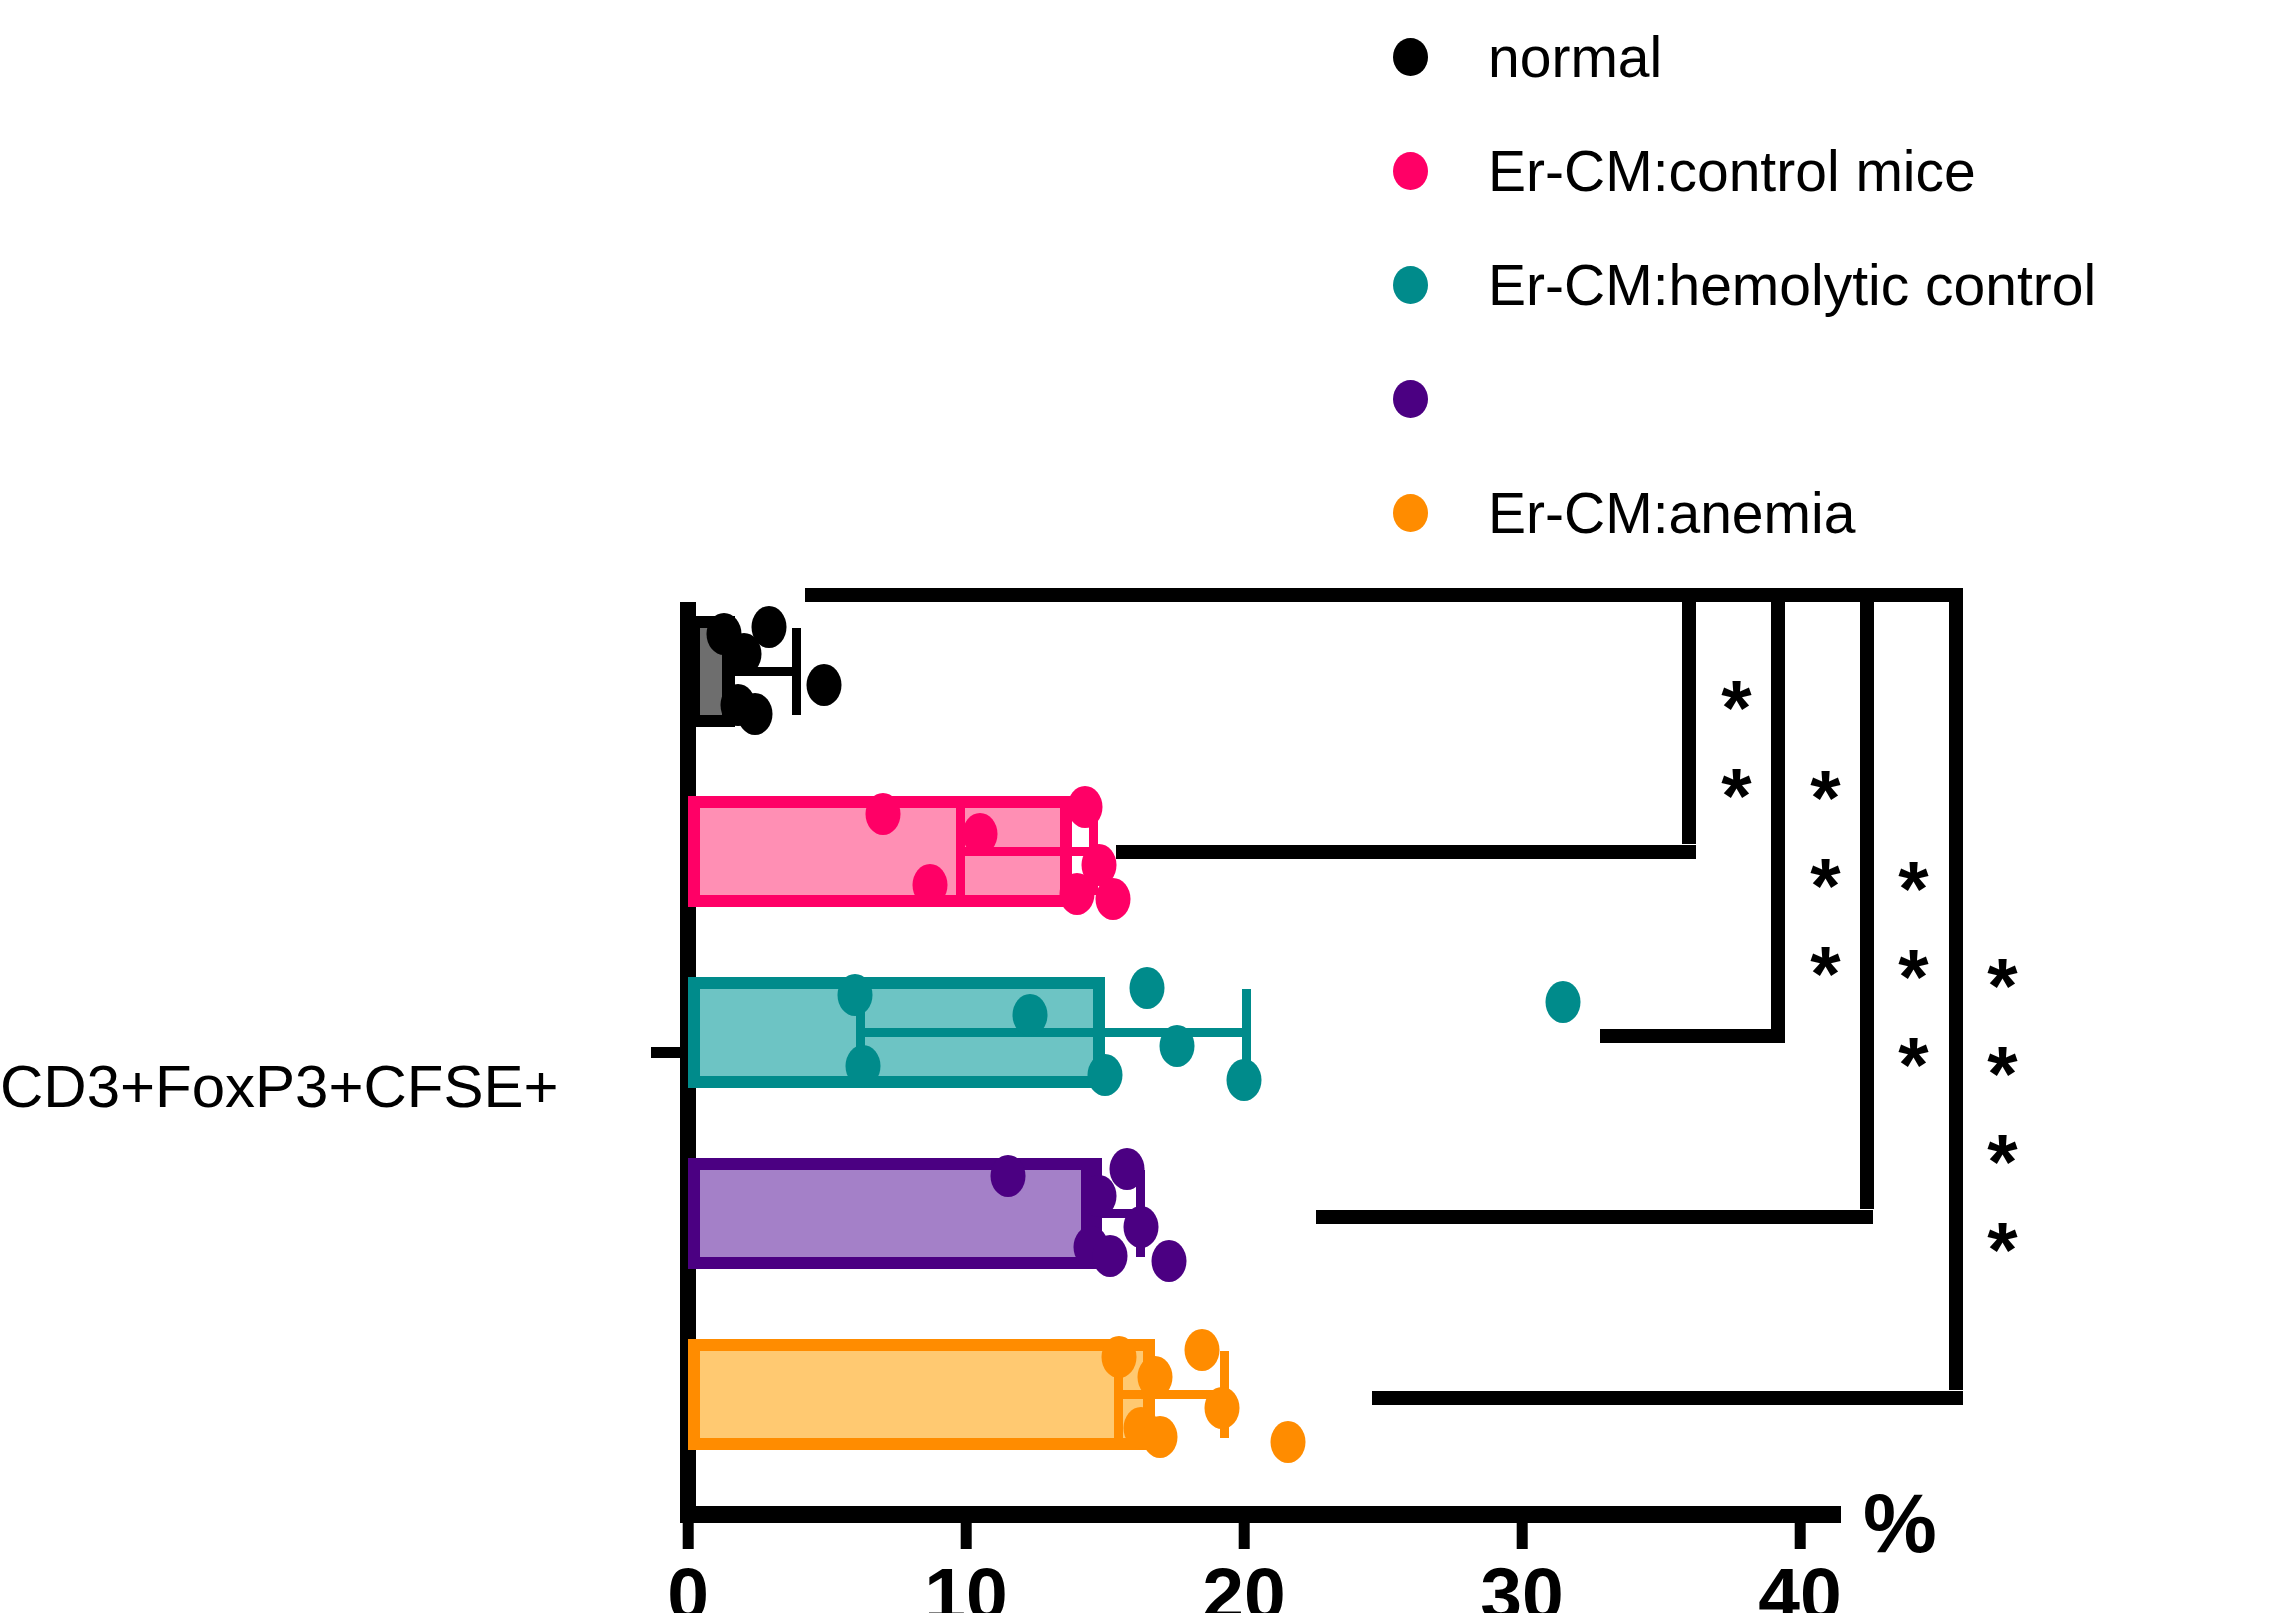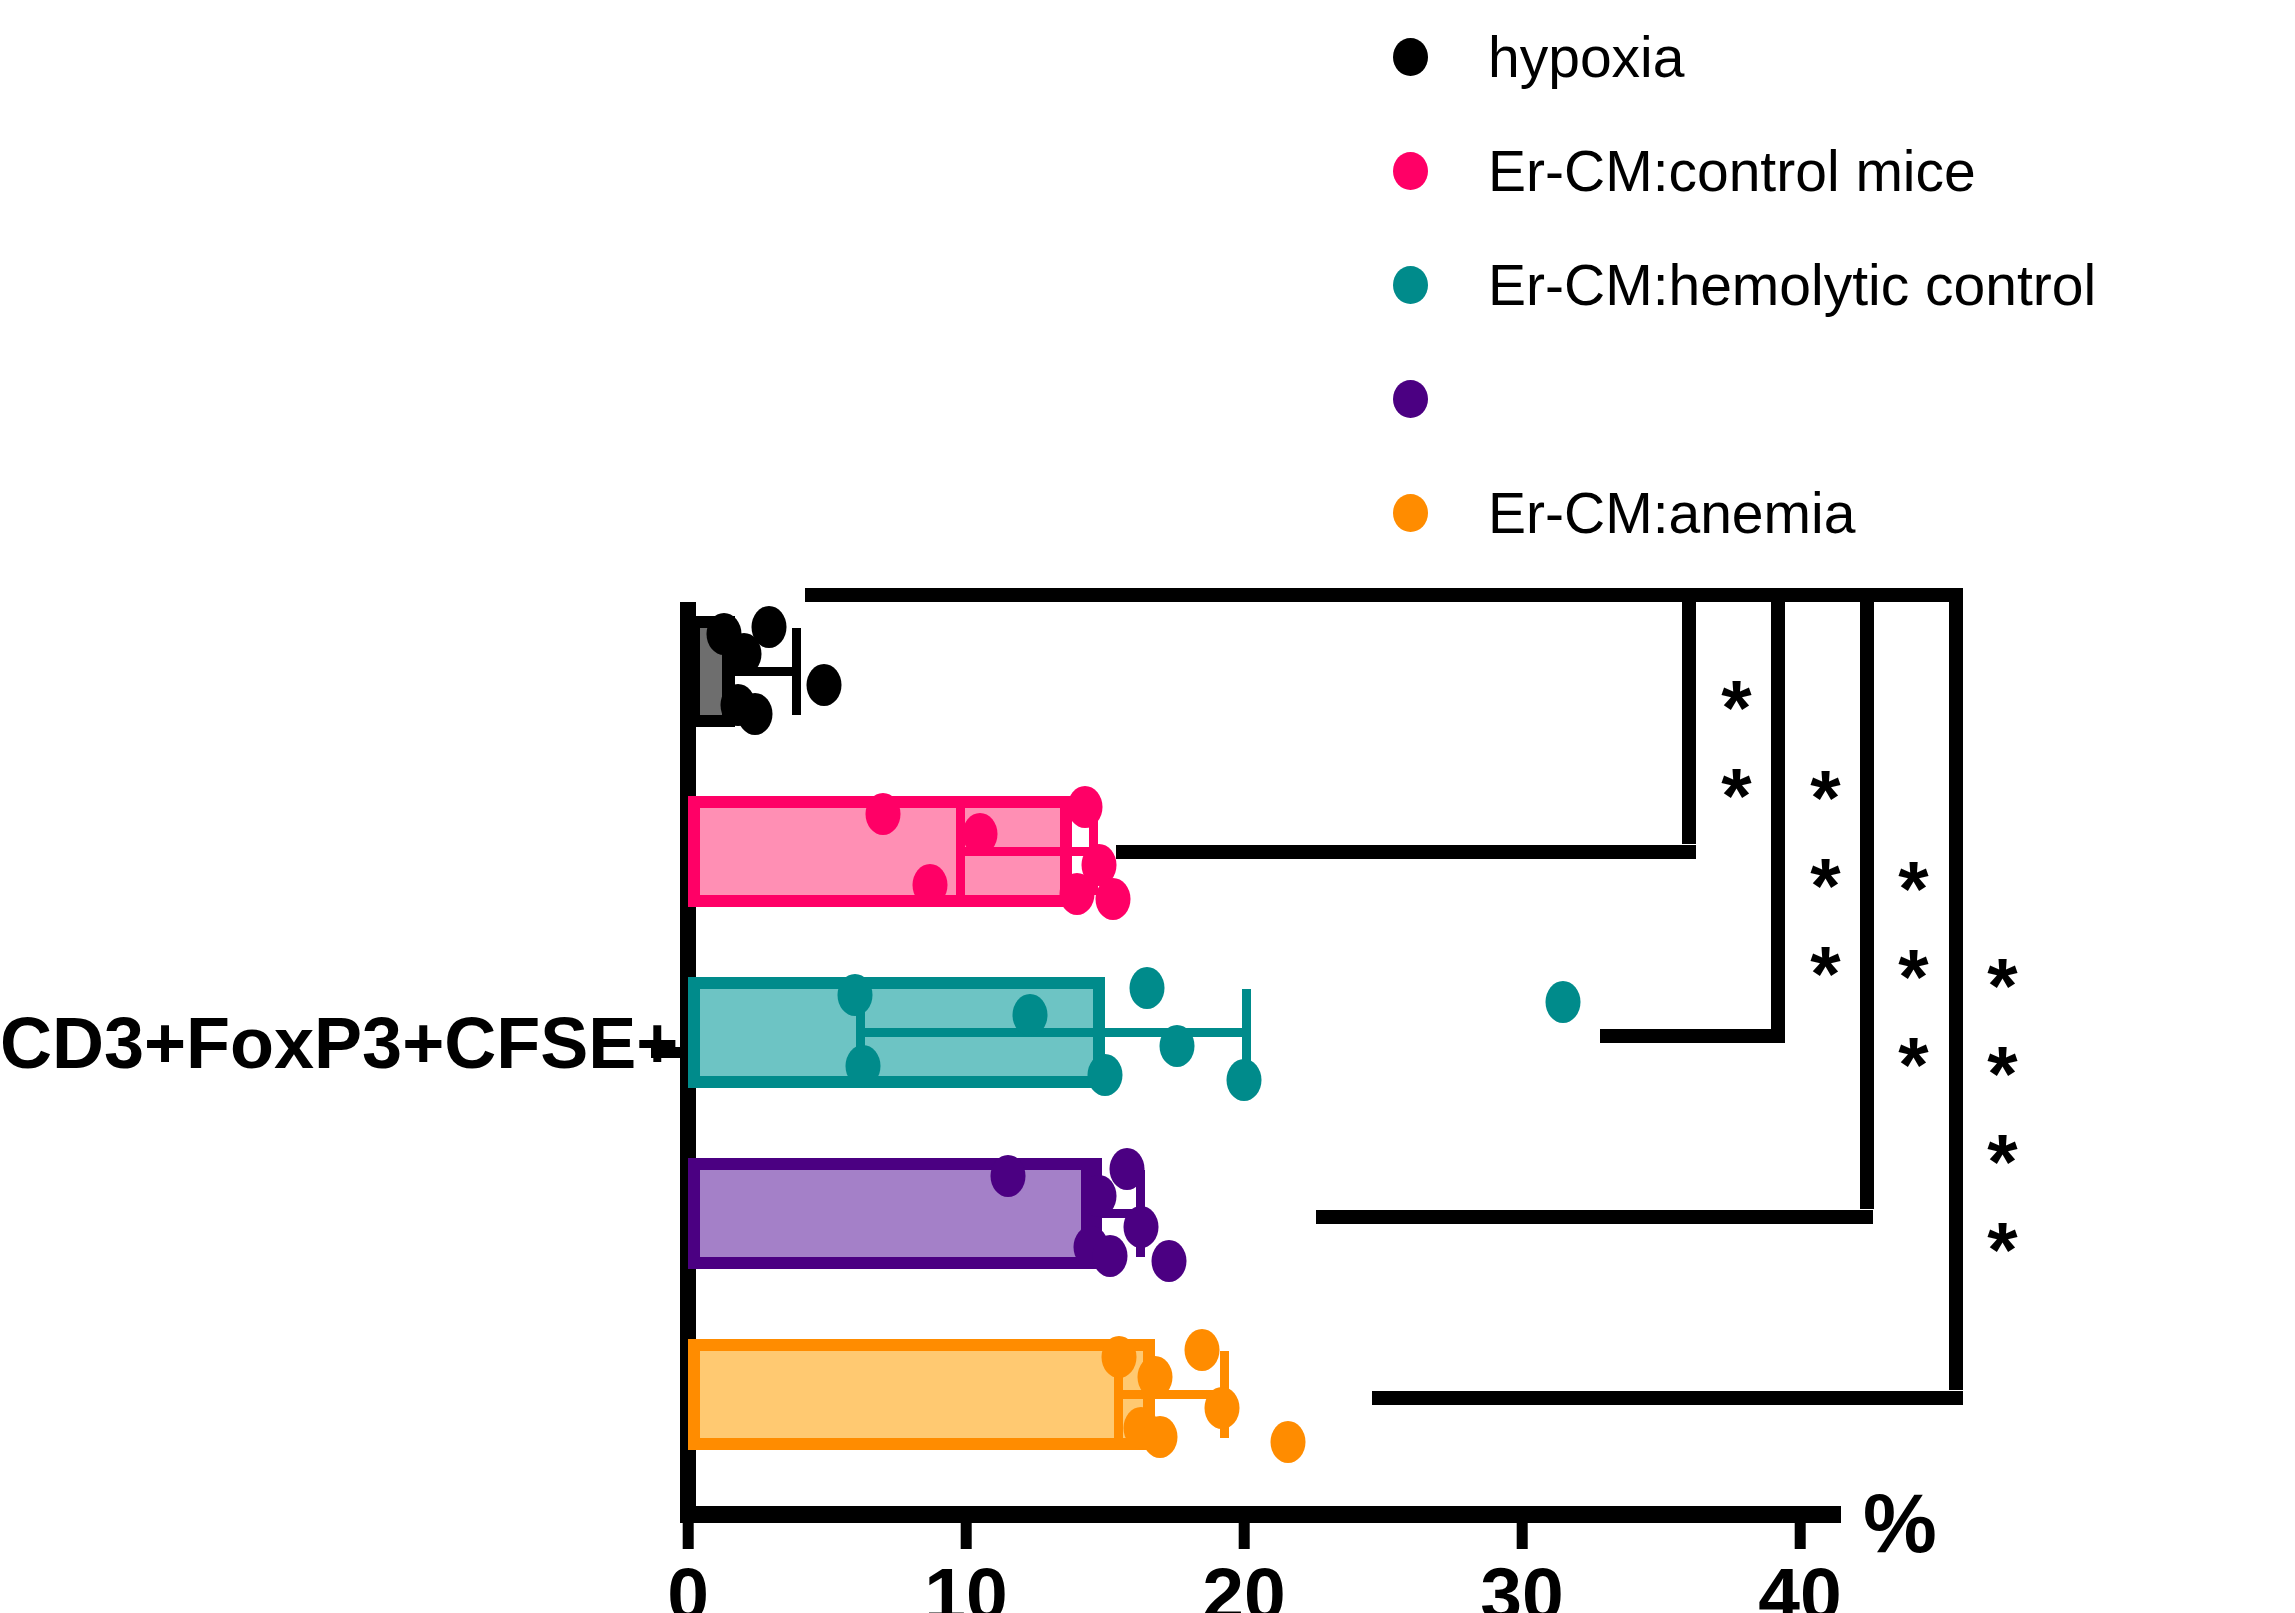--- a/index.html
+++ b/index.html
@@ -15,21 +15,21 @@
   
   #plot{position:absolute;left:0;top:0;width:2295px;height:1613px;}
   #axes{position:absolute;left:688px;top:602px;width:1112px;height:904px;}
   #yaxis-line{position:absolute;left:-8.3px;top:0;width:16.6px;height:904px;background:#000;}
   #xaxis-line{position:absolute;left:-8.3px;top:904px;width:1161px;height:16.6px;background:#000;}
 
   .xtick{position:absolute;top:908px;width:10.5px;height:39px;background:#000;transform:translateX(-5.3px);}
   .xticklabel{position:absolute;top:955px;font-size:75px;font-weight:bold;color:#000;
               transform:translateX(-50%);line-height:1;}
   #pct-label{position:absolute;left:1175px;top:874px;font-size:83px;font-weight:bold;color:#000;}
-  #ylabel-text{position:absolute;left:0px;top:1002px;font-size:72px;font-weight:bold;color:#000;
+  #ylabel-text{position:absolute;left:0px;top:1052px;font-size:60px;font-weight:normal;color:#000;
                white-space:nowrap;}
   #ytick{position:absolute;left:651px;top:1047px;width:38px;height:10.5px;background:#000;}
 
   
   .barrow{position:absolute;left:0;}
   .bar{position:absolute;box-sizing:border-box;}
   .whisker-h{position:absolute;height:9px;}
   .whisker-v{position:absolute;width:9px;}
   .dot{position:absolute;width:35px;height:42px;border-radius:50%;transform:translate(-50%,-50%);}
 
@@ -39,21 +39,21 @@
   .brk .v{position:absolute;width:13.6px;background:#000;}
   .stars{position:absolute;font-size:78px;font-weight:bold;color:#000;line-height:0.80;
          letter-spacing:0px;writing-mode:vertical-rl;text-orientation:upright;}
 </style>
 </head>
 <body>
 
 <div id="legend">
     <div class="legend-row">
       <div class="legend-dot" style="background: rgb(0, 0, 0);"></div>
-      <div class="legend-label">hypoxia</div>
+      <div class="legend-label">normal</div>
     </div>
     <div class="legend-row">
       <div class="legend-dot" style="background: rgb(255, 0, 102);"></div>
       <div class="legend-label">Er-CM:control mice</div>
     </div>
     <div class="legend-row">
       <div class="legend-dot" style="background: rgb(0, 139, 139);"></div>
       <div class="legend-label">Er-CM:hemolytic control</div>
     </div>
     <div class="legend-row">

